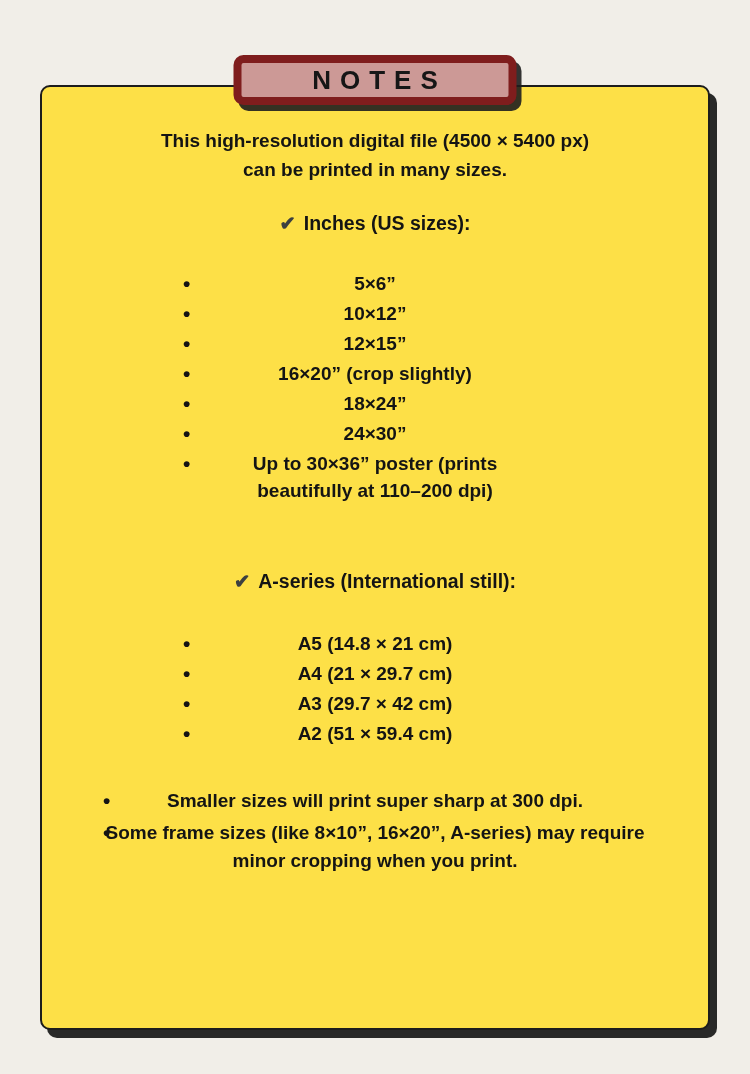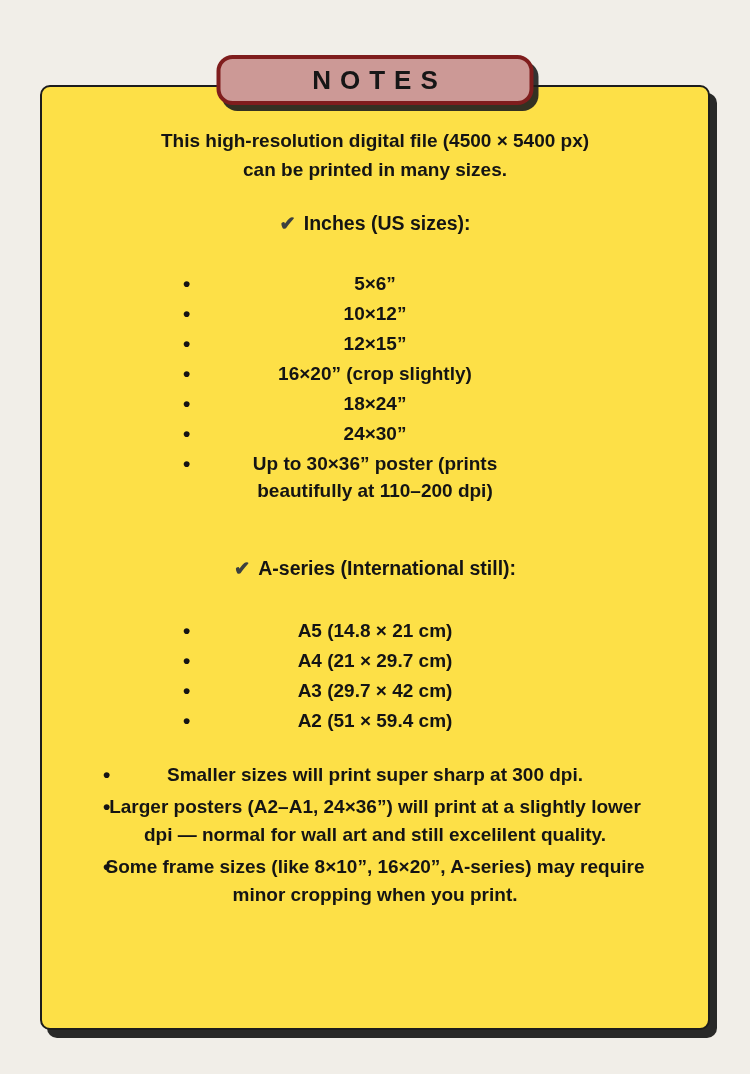--- a/index.html
+++ b/index.html
@@ -28,26 +28,26 @@
     box-shadow: 7px 8px 0 rgba(30, 30, 30, 0.95);
     padding-top: 40px;
     text-align: center;
     font-weight: 700;
   }
   .banner {
     position: absolute;
     left: 50%;
     top: 55px;
     transform: translateX(-50%);
-    width: 317px;
+    width: 283px;
     height: 50px;
     box-sizing: border-box;
     background: #cc9996;
-    border: 4px solid #7f1d1d;
-    border-radius: 16px;
+    border: 8px solid #7f1d1d;
+    border-radius: 10px;
     box-shadow: 5px 6px 0 rgba(30, 30, 30, 0.9);
     display: flex;
     align-items: center;
     justify-content: center;
     z-index: 2;
   }
   .banner-title {
     font-size: 26px;
     font-weight: 600;
     letter-spacing: 9px;
@@ -63,21 +63,21 @@
   .section-heading {
     font-size: 19.5px;
     margin: 0 0 34px;
   }
   .section-heading .check {
     color: #3c4040;
     margin-right: 8px;
   }
   ul.size-list {
     list-style: none;
-    margin: 3px auto;
+    margin: 16px auto;
     padding: 0;
     width: 400px;
   }
   ul.size-list li {
     position: relative;
     padding: 1px 30px;
     font-size: 19px;
     line-height: 1.47;
   }
   .bullet::before {
@@ -144,17 +144,16 @@
     <li><span class="bullet"></span><span>A5 (14.8 × 21 cm)</span></li>
     <li><span class="bullet"></span><span>A4 (21 × 29.7 cm)</span></li>
     <li><span class="bullet"></span><span>A3 (29.7 × 42 cm)</span></li>
     <li><span class="bullet"></span><span>A2 (51 × 59.4 cm)</span></li>
   </ul>
 
   <div class="gap-to-notes"></div>
 
   <ul class="notes-list">
     <li><span class="bullet"></span><span>Smaller sizes will print super sharp at 300 dpi.</span></li>
-    <li><span class="bullet"></span><span>Larger posters (A2–A1, 24×36”) will print at a slightly lower dpi — normal for wall art and still excelilent quality.</span></li>
     <li><span class="bullet"></span><span>Some frame sizes (like 8×10”, 16×20”, A-series) may require minor cropping when you print.</span></li>
   </ul>
 
 </div>
 
 </body></html>

